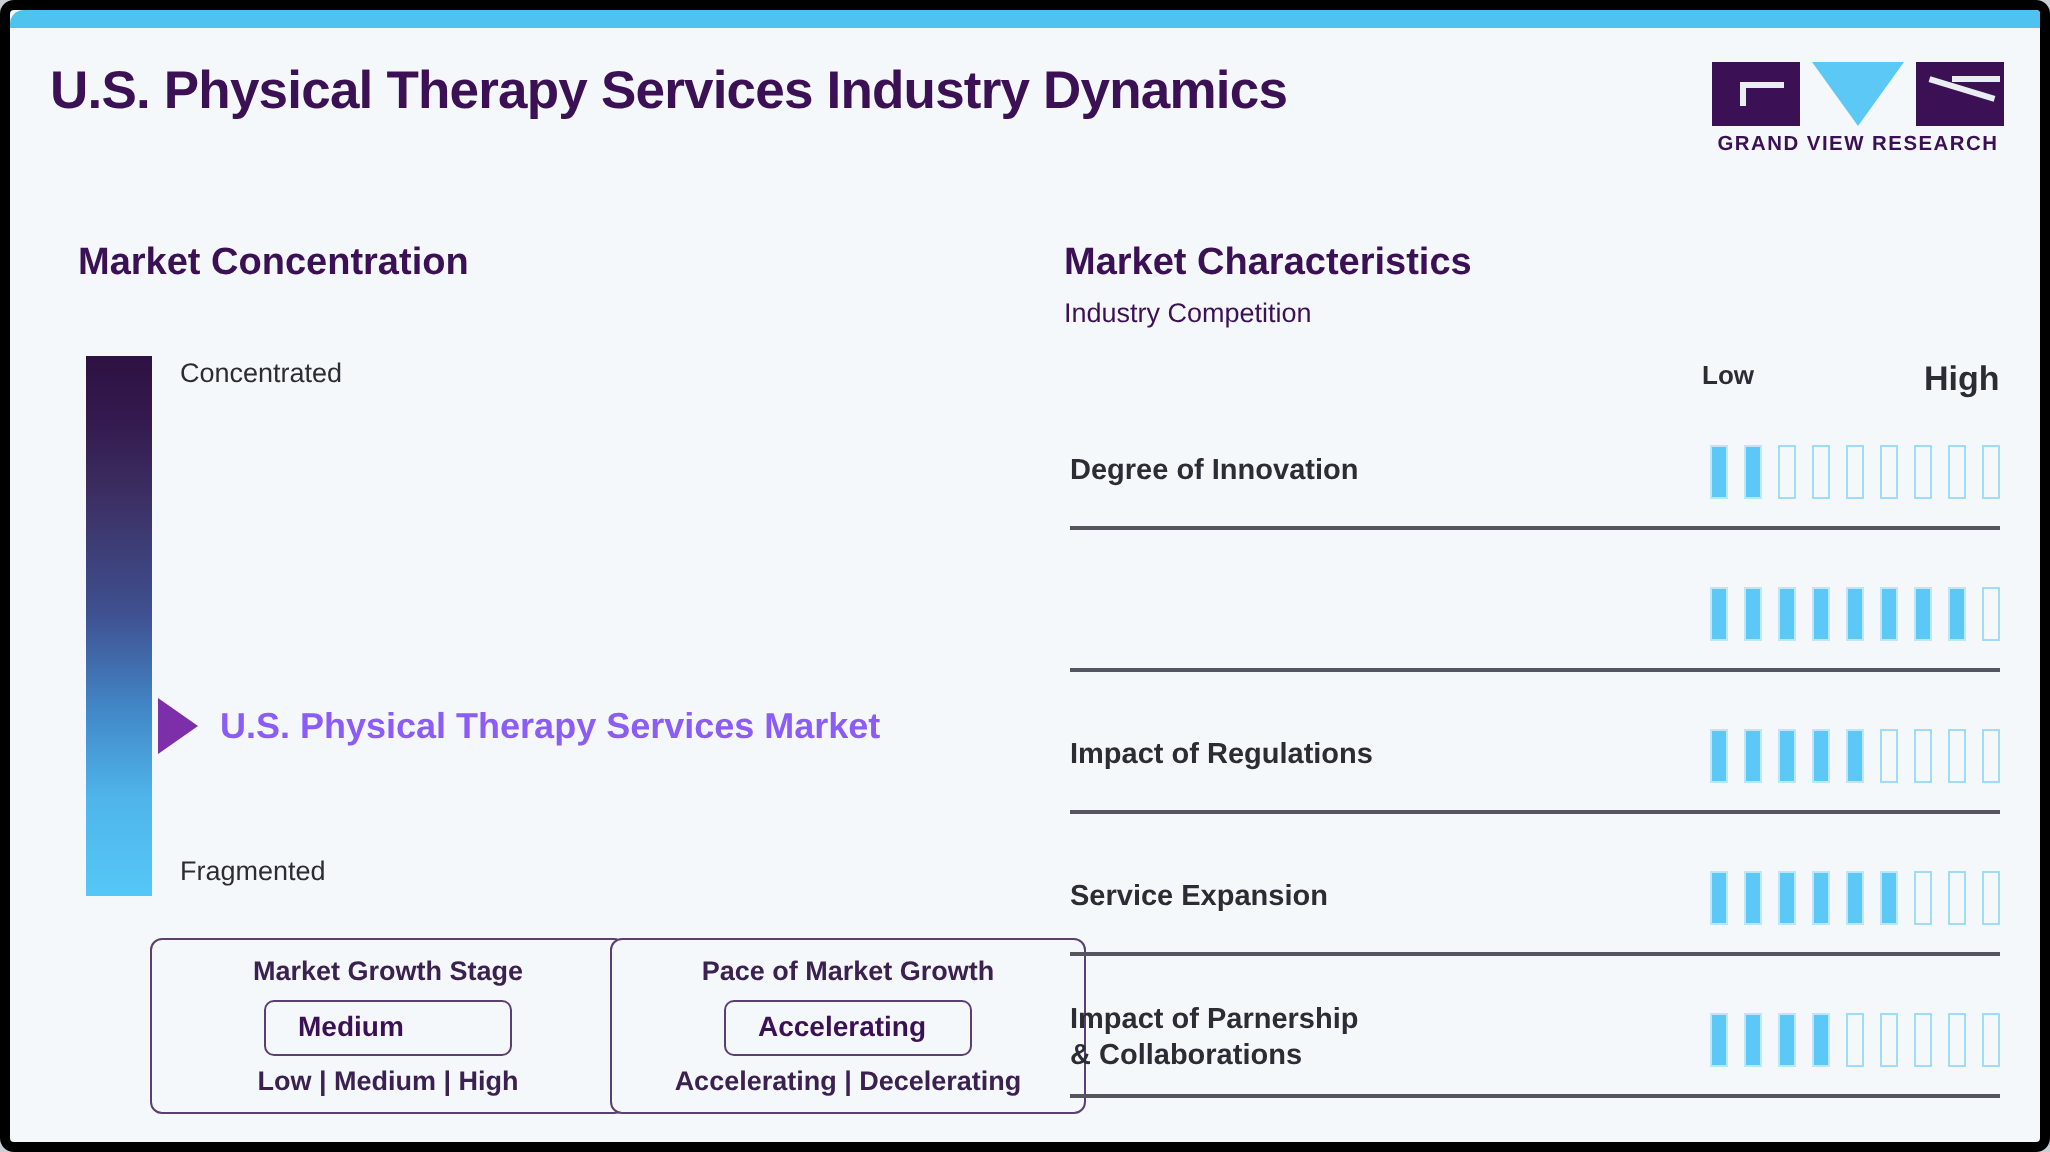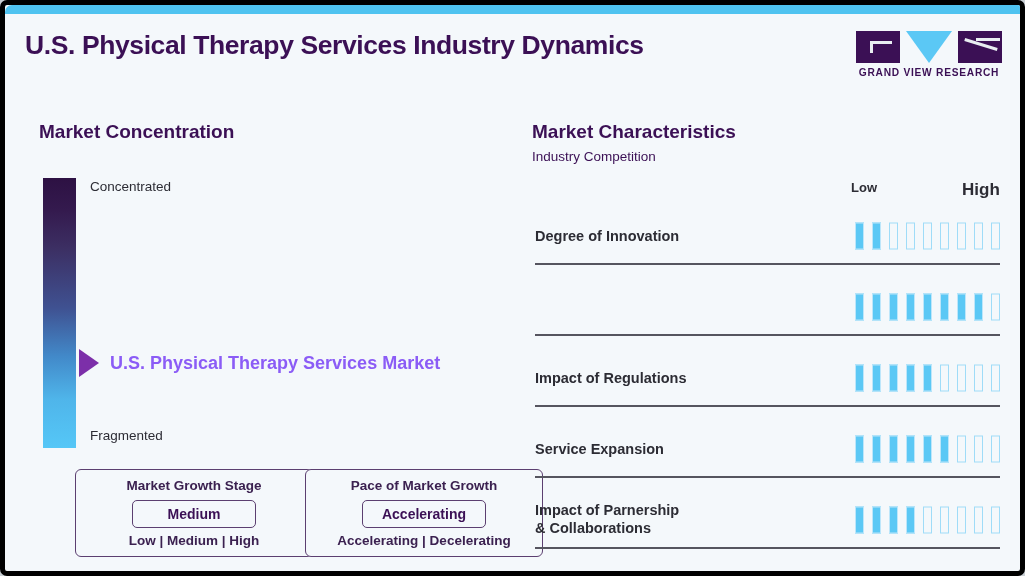--- a/index.html
+++ b/index.html
@@ -214,21 +214,20 @@
   .info-box-value-wrap {
     position: absolute;
     left: 50%;
     top: 30px;
     transform: translateX(-50%);
     min-width: 124px;
     padding: 4px 16px;
     border: 1.3px solid #5b3f70;
     border-radius: 5px;
     box-sizing: border-box;
-    text-align: center;
   }
   .info-box-value {
     font-size: 14px;
     font-weight: bold;
     color: #3b1055;
     white-space: nowrap;
   }
   .info-box-scale {
     position: absolute;
     left: 0; bottom: 8px;

